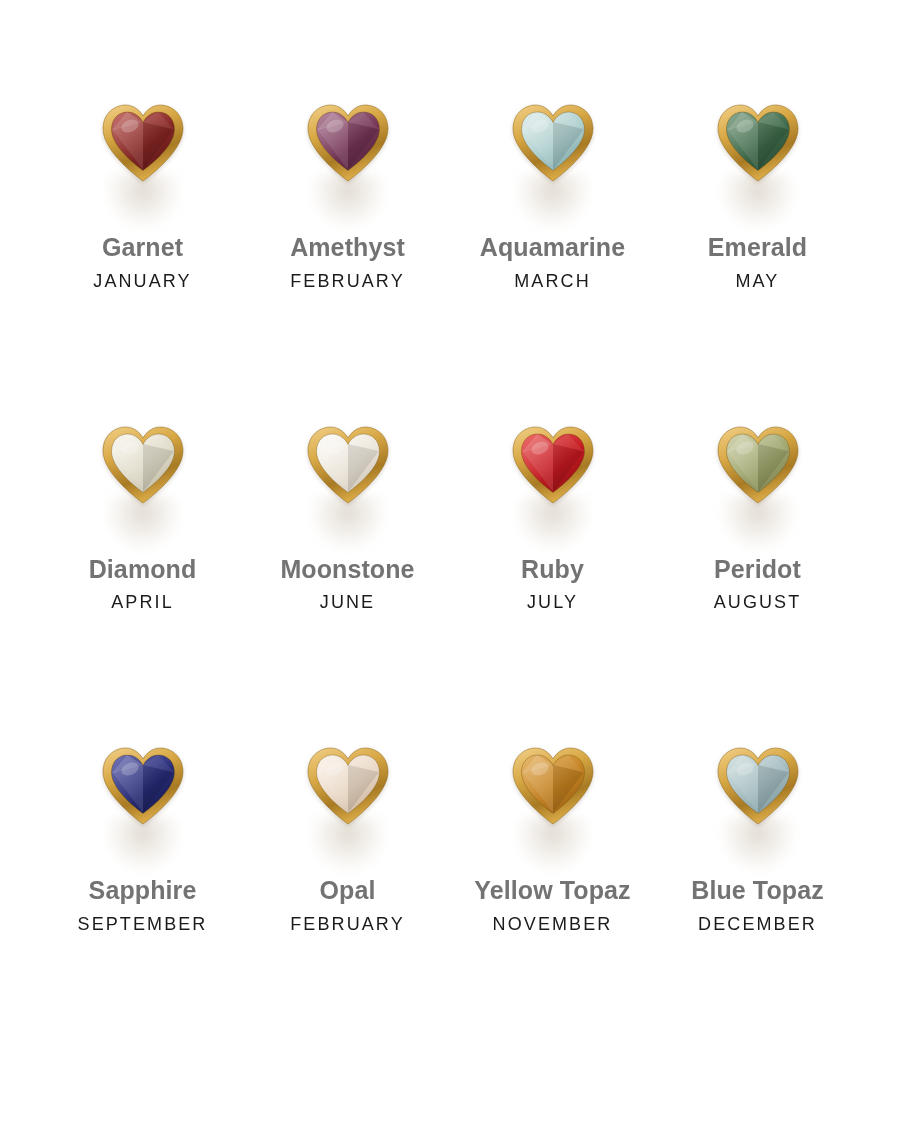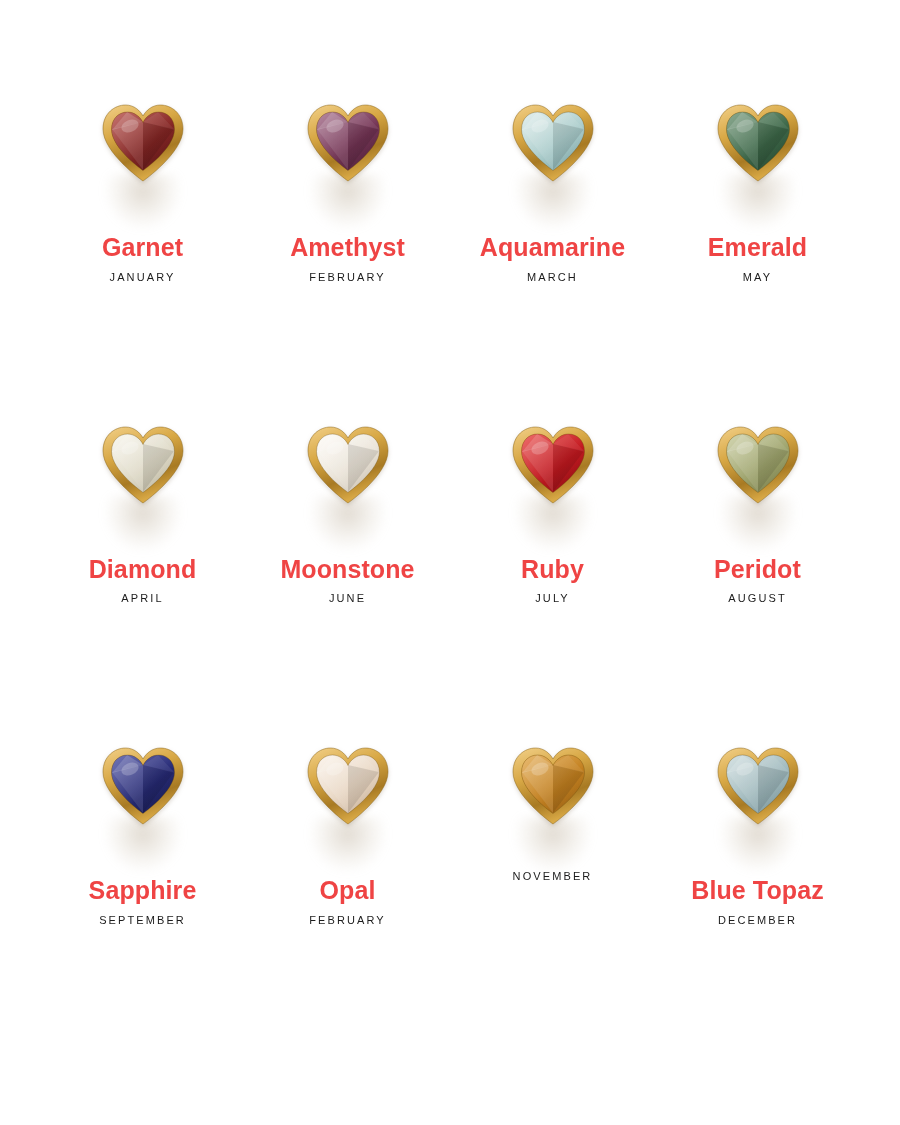--- a/index.html
+++ b/index.html
@@ -56,27 +56,27 @@
     width: 94px;
     height: 84px;
     filter: drop-shadow(0 2px 2px rgba(120,100,70,0.25));
   }
   .heart svg { display: block; }
   .label {
     margin-top: 16px;
     font-size: 25px;
     font-weight: 700;
     letter-spacing: 0.1px;
-    color: #ef4444;
+    color: #737373;
     text-align: center;
     line-height: 1.1;
   }
   .month {
     margin-top: 9px;
-    font-size: 11px;
+    font-size: 18px;
     font-weight: 400;
     letter-spacing: 2.1px;
     color: #1b1b1b;
     text-align: center;
   }
 </style>
 </head>
 <body>
 
 <div class="chart" id="chart">
@@ -554,20 +554,21 @@
       <polygon points="47,22 78,29 47,70" fill="#000000" opacity="0.10"></polygon>
       <polygon points="47,22 16,29 47,70" fill="#ffffff" opacity="0.10"></polygon>
       <polygon points="31,12 47,22 16,30" fill="#ffffff" opacity="0.16"></polygon>
       <polygon points="62,12 47,22 79,30" fill="#ffffff" opacity="0.07"></polygon>
       <ellipse cx="34" cy="26" rx="9" ry="6" fill="#ffffff" opacity="0.22" transform="rotate(-22 34 26)"></ellipse>
     </g>
     <path d="M47 70.5 C 47 70.5, 15.5 48.5, 15.5 29.5 C 15.5 17.5, 24 12, 31.5 12 C 38.5 12, 44.5 17, 47 22.5 C 49.5 17, 55.5 12, 62.5 12 C 70 12, 78.5 17.5, 78.5 29.5 C 78.5 48.5, 47 70.5, 47 70.5 Z" fill="none" stroke="#6e4d12" stroke-opacity="0.35" stroke-width="1"></path>
   </svg>
         </div>
       </div>
+      <div class="label">Yellow Topaz</div>
       <div class="month">NOVEMBER</div>
     </div>
     <div class="cell">
       <div class="stone-wrap">
         <div class="shadow"></div>
         <div class="heart">
   <svg width="94" height="84" viewBox="0 0 94 84" xmlns="http://www.w3.org/2000/svg">
     <defs>
       <linearGradient id="bezg11" x1="0" y1="0" x2="0.4" y2="1">
         <stop offset="0%" stop-color="#f2d089"></stop>

